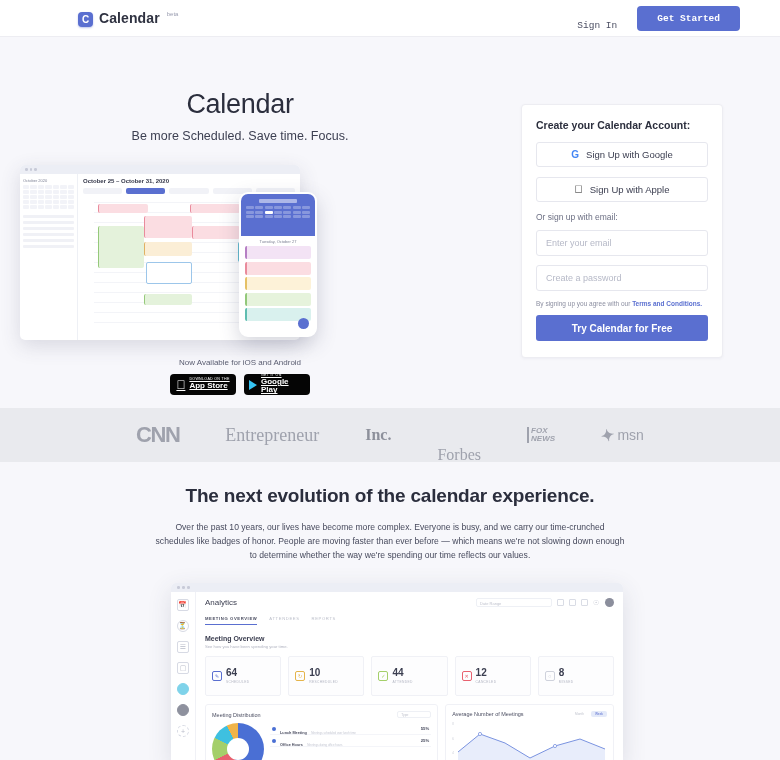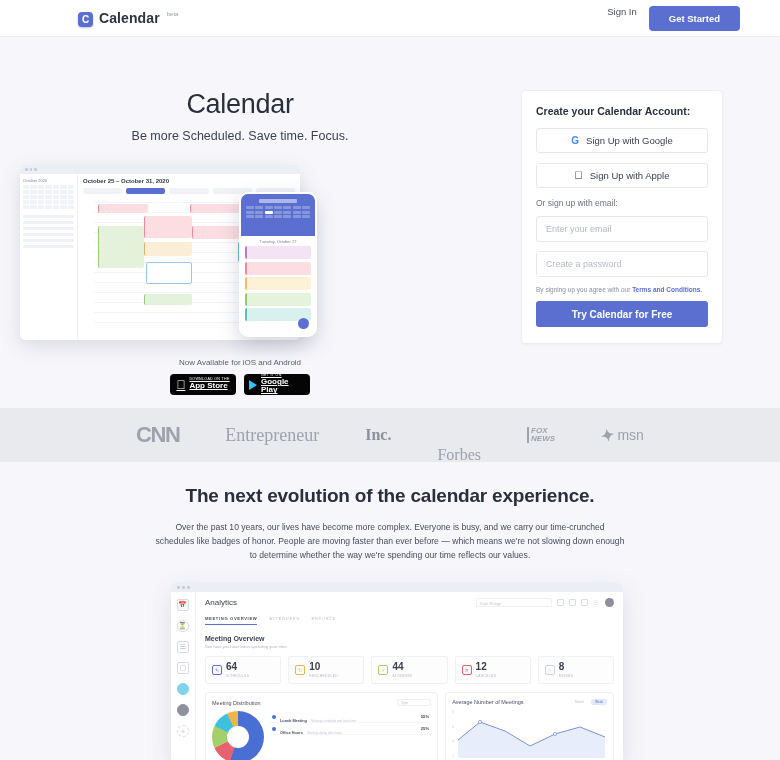--- a/index.html
+++ b/index.html
@@ -27,21 +27,21 @@
     width: 15px; height: 15px; border-radius: 4px;
     background: #5a6fd0;
     color: #fff; font-size: 10px; font-weight: bold;
     display: flex; align-items: center; justify-content: center;
     margin-top: 2px;
     box-shadow: 0 1px 2px rgba(90,111,208,.4);
   }
   .brand-name { font-size: 14px; font-weight: 600; letter-spacing: .1px; color: #2f3241; }
   .brand-beta { font-size: 6px; color: #9a9db0; margin-left: 1px; margin-top: 1px; }
   .header-right {
-    margin-left: auto; display: flex; align-items: flex-start; gap: 12px;
+    margin-left: auto; display: flex; align-items: flex-end; gap: 20px; font-family: Liberation Mono, monospace;
   }
   .signin-link { font-size: 9.5px; color: #4c4f63; text-decoration: none; }
   .get-started-btn {
     background: #5a6fd0; color: #fff; border: none;
     font-size: 9.5px; font-weight: 600;
     padding: 7px 20px; border-radius: 4px;
     font-family: inherit; cursor: pointer;
   }
 
   
@@ -128,21 +128,21 @@
   .store-txt .s1 { font-size: 3.6px; letter-spacing: .3px; display: block; text-transform: uppercase; }
   .store-txt .s2 { font-size: 8px; font-weight: 700; display: block; }
   .gp-tri {
     width: 0; height: 0; border-style: solid;
     border-width: 5px 0 5px 8px;
     border-color: transparent transparent transparent #35c3f3;
   }
 
   
   .signup-card {
-    position: absolute; right: 57px; top: 90px;
+    position: absolute; right: 57px; top: 104px;
     width: 202px; background: #fff;
     border: 1px solid #ededf2; border-radius: 4px;
     padding: 14px 14px 16px;
     box-shadow: 0 1px 3px rgba(60,64,95,.05);
   }
   .signup-title { font-size: 10.5px; font-weight: 700; color: #2b2e3d; margin-bottom: 11px; }
   .oauth-btn {
     width: 100%; height: 25px; background: #fff;
     border: 1px solid #e6e7ee; border-radius: 3px;
     display: flex; align-items: center; justify-content: center; gap: 7px;
@@ -223,21 +223,21 @@
   .mini-ico { width: 7px; height: 7px; border: 1px solid #d9dce5; border-radius: 1px; }
   .mini-ico.b { border: none; color: #c2c5d0; font-size: 7px; }
   .dash-avatar { width: 9px; height: 9px; border-radius: 50%; background: #8b8e9c; }
   .dash-tabs { display: flex; gap: 12px; margin-top: 9px; }
   .dtab { font-size: 4.2px; letter-spacing: .6px; color: #bcbfca; padding-bottom: 3px; text-transform: uppercase; }
   .dtab.on { color: #4a4d60; font-weight: 700; border-bottom: 1.5px solid #5a6fd0; }
   .sec-title { font-size: 7px; font-weight: 600; color: #3b3e50; margin-top: 10px; }
   .sec-sub { font-size: 4.2px; color: #b0b3c0; margin-top: 2px; }
   .stat-row { display: flex; gap: 7px; margin-top: 7px; }
   .stat-card {
-    flex: 1; height: 28px; background: #fdfdfe; border: 1px solid #f0f1f6;
+    flex: 1; height: 40px; background: #fdfdfe; border: 1px solid #f0f1f6;
     border-radius: 2px; display: flex; align-items: center; gap: 4px; padding: 0 6px;
   }
   .stat-ico {
     width: 10px; height: 10px; border-radius: 2px; border: 1px solid;
     display: flex; align-items: center; justify-content: center; font-size: 5px;
   }
   .stat-num { font-size: 10px; font-weight: 600; color: #3b3e50; line-height: 1; }
   .stat-lbl { font-size: 3.3px; letter-spacing: .35px; color: #b4b7c4; text-transform: uppercase; margin-top: 2px; }
   .panel-row { display: flex; gap: 7px; margin-top: 8px; }
   .panel { background: #fff; border: 1px solid #f0f1f6; border-radius: 3px; padding: 6px; }

